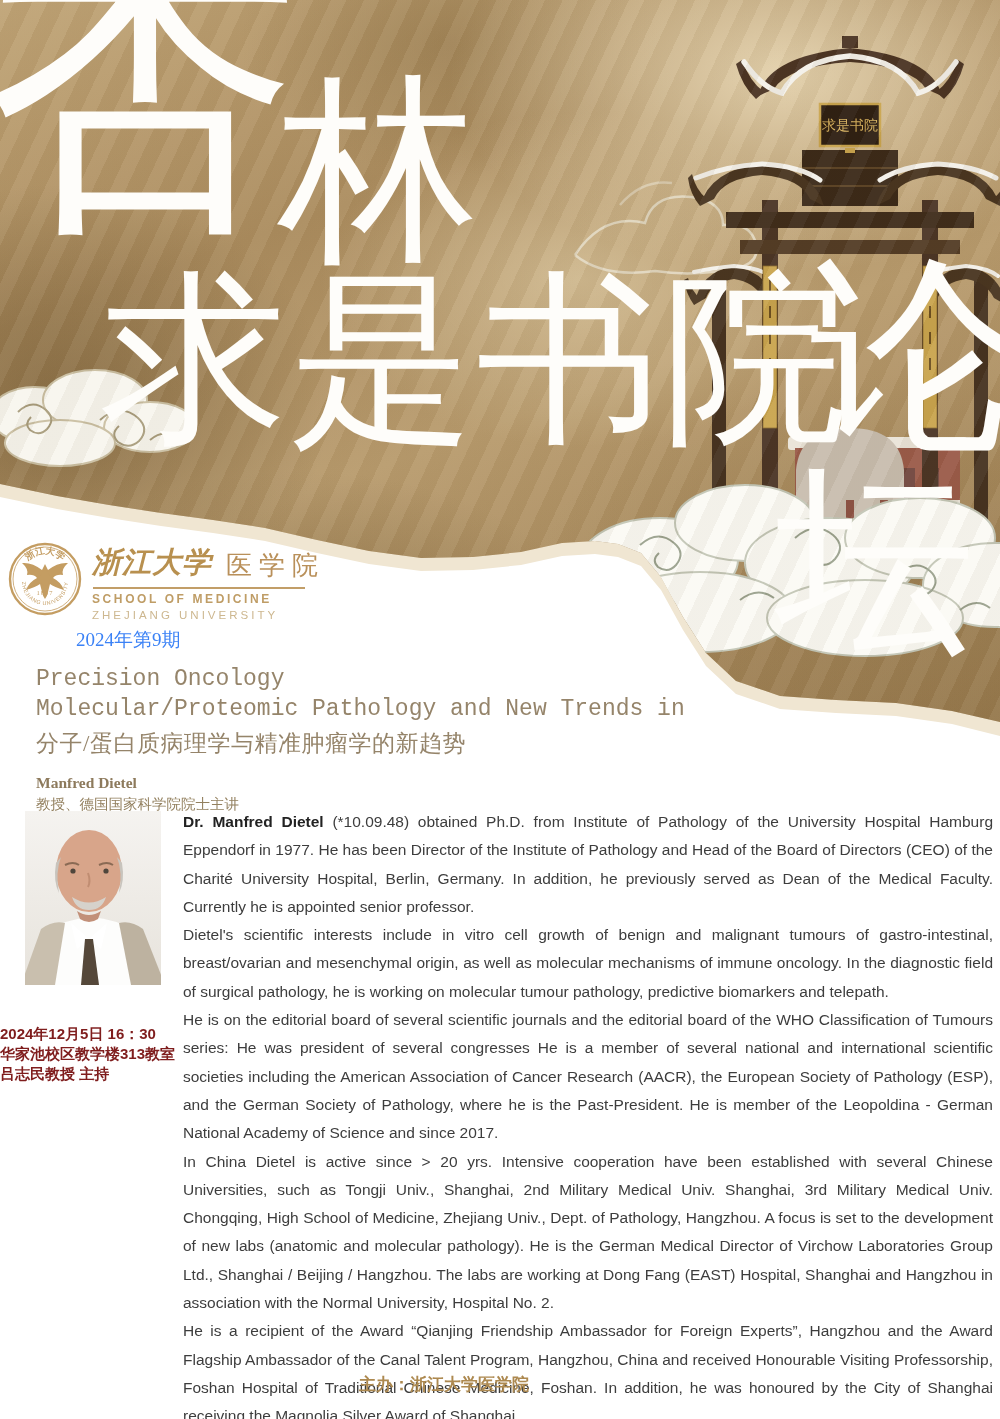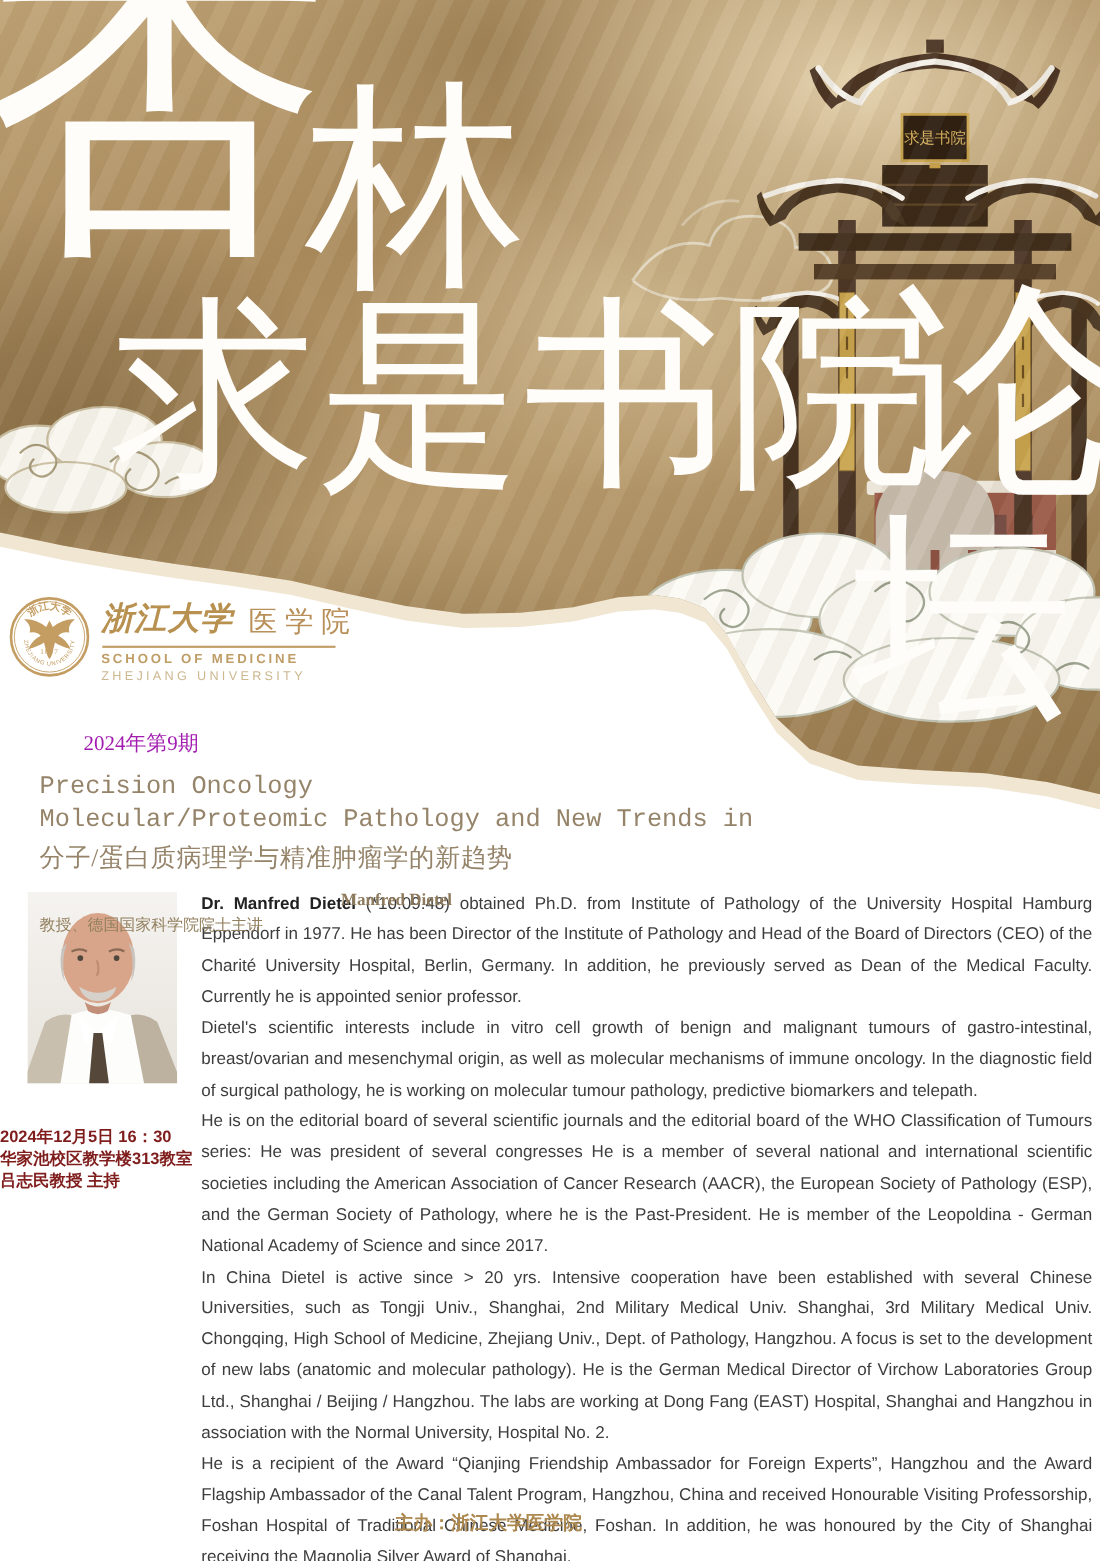--- a/index.html
+++ b/index.html
@@ -42,26 +42,26 @@
   .wm-cn{display:flex;align-items:flex-end;gap:14px;}
   .wm-univ{font-family:"DejaVu Serif","Liberation Serif",serif;font-weight:bold;font-style:italic;
            font-size:29px;color:#b8904f;letter-spacing:1px;}
   .wm-school{font-family:"Liberation Serif",serif;font-size:26px;color:#b9905a;letter-spacing:7px;}
   .wm-rule{width:212px;height:2px;background:#c29e68;margin:4px 0 3px 1px;}
   .wm-en1{font-size:12px;font-weight:bold;color:#bf9d66;letter-spacing:2.6px;}
   .wm-en2{font-size:11.5px;color:#cdb78f;letter-spacing:3px;margin-top:3px;}
 
   
   .lecture-block{position:absolute;left:36px;top:627px;z-index:6;}
-  .issue{margin-left:40px;font-family:"Liberation Serif","DejaVu Serif",serif;font-size:19px;color:#a21caf;margin-top:36px;}
+  .issue{margin-left:40px;font-family:"Liberation Serif","DejaVu Serif",serif;font-size:19px;color:#3b82f6;}
   .title-en{margin-top:11px;font-family:"Liberation Mono","DejaVu Sans Mono",monospace;
             font-size:23px;line-height:30px;color:#95846a;}
   .title-cn{margin-top:4px;font-family:"Liberation Serif",serif;font-size:23px;color:#95846a;letter-spacing:.5px;}
   .speaker-name{margin-top:15px;font-family:"Liberation Serif","DejaVu Serif",serif;font-weight:bold;
-                font-size:15.5px;color:#8d7a5c;text-align:center;}
+                font-size:15.5px;color:#8d7a5c;}
   .speaker-title{margin-top:3px;font-family:Liberation Serif, serif;font-size:14.5px;color:#93805f;}
 
   
   .portrait{position:absolute;left:25px;top:811px;width:136px;height:174px;z-index:4;}
   .schedule{position:absolute;left:0;top:1024px;width:183px;z-index:4;
             color:#7f1d1d;font-weight:bold;font-size:15px;line-height:20px;}
   .bio{position:absolute;left:183px;top:808px;width:810px;z-index:4;color:#3d3d3d;
        font-size:15.5px;line-height:28.3px;text-align:justify;}
   .bio p{margin:0;}
   .bio b{color:#222;}

